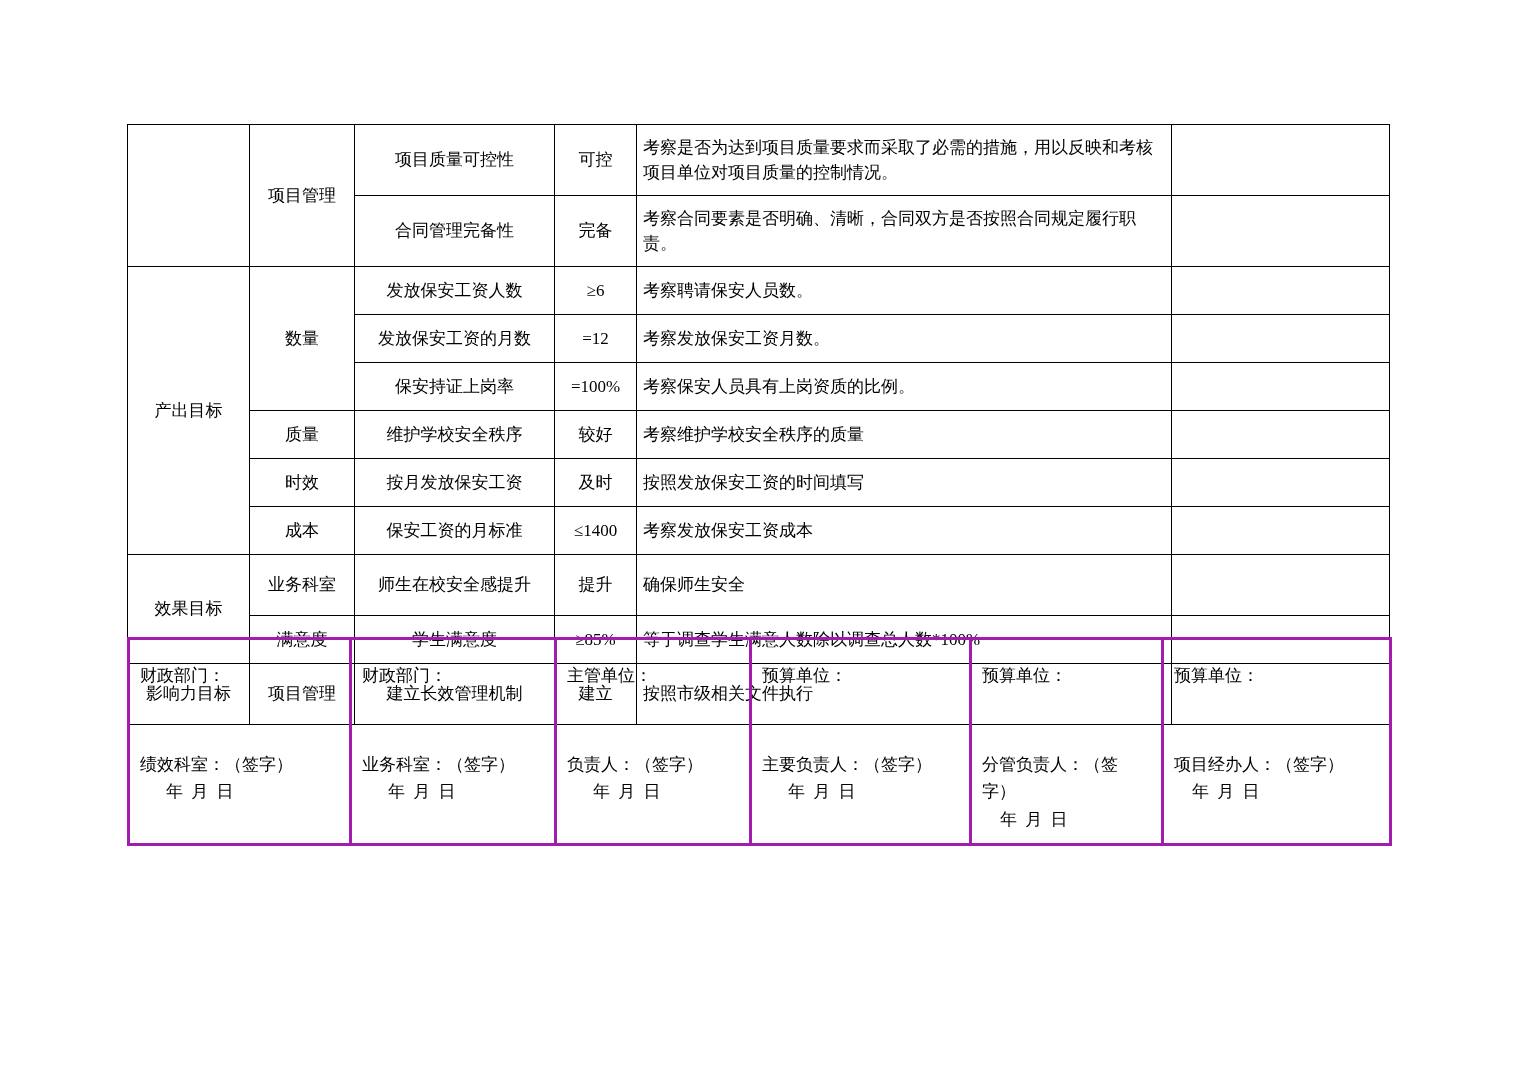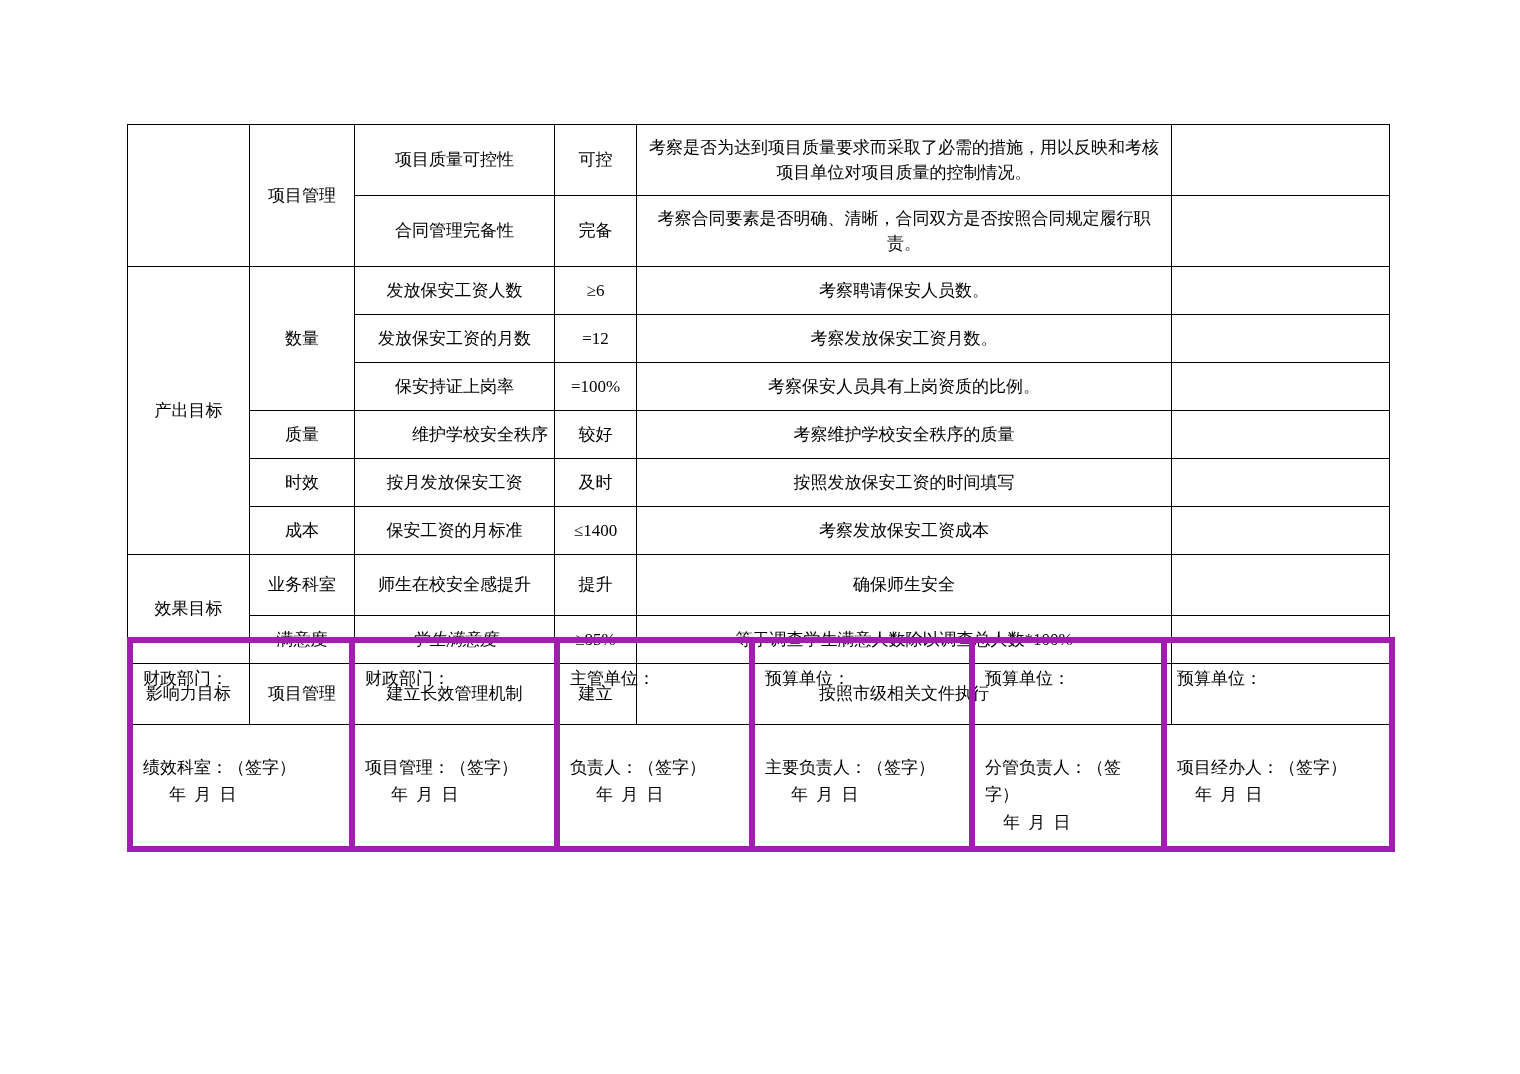--- a/index.html
+++ b/index.html
@@ -32,41 +32,41 @@
   }
   table.perf td {
     border: 1px solid #000000;
     padding: 4px 6px;
     font-size: 17px;
     line-height: 1.5;
     vertical-align: middle;
     font-family: "Liberation Serif", "DejaVu Serif", serif;
   }
   .c-center { text-align: center; }
-  .desc { text-align: center; padding-left: 8px; }
+  .desc { text-align: left; padding-left: 8px; }
 
   
   col.c1 { width: 122px; }
   col.c2 { width: 105px; }
   col.c3 { width: 200px; }
   col.c4 { width: 82px; }
   col.c5 { width: 535px; }
   col.c6 { width: 218px; }
 
   
   table.sign {
     position: absolute;
     left: 127px;
     top: 637px;
     width: 1262px;
     border-collapse: collapse;
     table-layout: fixed;
   }
   table.sign td {
-    border: 6px solid #a21caf;
+    border: 3px solid #a21caf;
     font-size: 17px;
     line-height: 1.6;
     vertical-align: top;
     padding: 22px 10px 10px 10px;
     height: 160px;
     font-family: "Liberation Serif", "DejaVu Serif", serif;
   }
   col.s1 { width: 222px; }
   col.s2 { width: 205px; }
   col.s3 { width: 195px; }
@@ -126,21 +126,21 @@
         <td></td>
       </tr>
       <tr>
         <td class="c-center" style="height:39px;">保安持证上岗率</td>
         <td class="c-center">=100%</td>
         <td class="desc">考察保安人员具有上岗资质的比例。</td>
         <td></td>
       </tr>
       <tr>
         <td class="c-center">质量</td>
-        <td class="c-center" style="height:39px;text-align:right;">维护学校安全秩序</td>
+        <td class="c-center" style="height:39px;">维护学校安全秩序</td>
         <td class="c-center">较好</td>
         <td class="desc">考察维护学校安全秩序的质量</td>
         <td></td>
       </tr>
       <tr>
         <td class="c-center">时效</td>
         <td class="c-center" style="height:39px;">按月发放保安工资</td>
         <td class="c-center">及时</td>
         <td class="desc">按照发放保安工资的时间填写</td>
         <td></td>
@@ -156,21 +156,21 @@
       <tr>
         <td class="c-center" rowspan="2">效果目标</td>
         <td class="c-center">业务科室</td>
         <td class="c-center" style="height:52px;">师生在校安全感提升</td>
         <td class="c-center">提升</td>
         <td class="desc">确保师生安全</td>
         <td></td>
       </tr>
       <tr>
         <td class="c-center">满意度</td>
-        <td class="c-center" style="height:39px;font-style:italic;">学生满意度</td>
+        <td class="c-center" style="height:39px;">学生满意度</td>
         <td class="c-center">≥85%</td>
         <td class="desc">等于调查学生满意人数除以调查总人数*100%</td>
         <td></td>
       </tr>
 
       <tr>
         <td class="c-center">影响力目标</td>
         <td class="c-center">项目管理</td>
         <td class="c-center" style="height:52px;">建立长效管理机制</td>
         <td class="c-center">建立</td>
@@ -191,21 +191,21 @@
     </colgroup>
     <tbody>
       <tr>
         <td>
           <span class="sign-top">财政部门：</span>
           <span class="sign-mid">绩效科室：（签字）</span>
           <span class="sign-date">年    月    日</span>
         </td>
         <td>
           <span class="sign-top">财政部门：</span>
-          <span class="sign-mid">项目管理：（签字）</span>
+          <span class="sign-mid">业务科室：（签字）</span>
           <span class="sign-date">年    月    日</span>
         </td>
         <td>
           <span class="sign-top">主管单位：</span>
           <span class="sign-mid">负责人：（签字）</span>
           <span class="sign-date">年    月    日</span>
         </td>
         <td>
           <span class="sign-top">预算单位：</span>
           <span class="sign-mid">主要负责人：（签字）</span>

